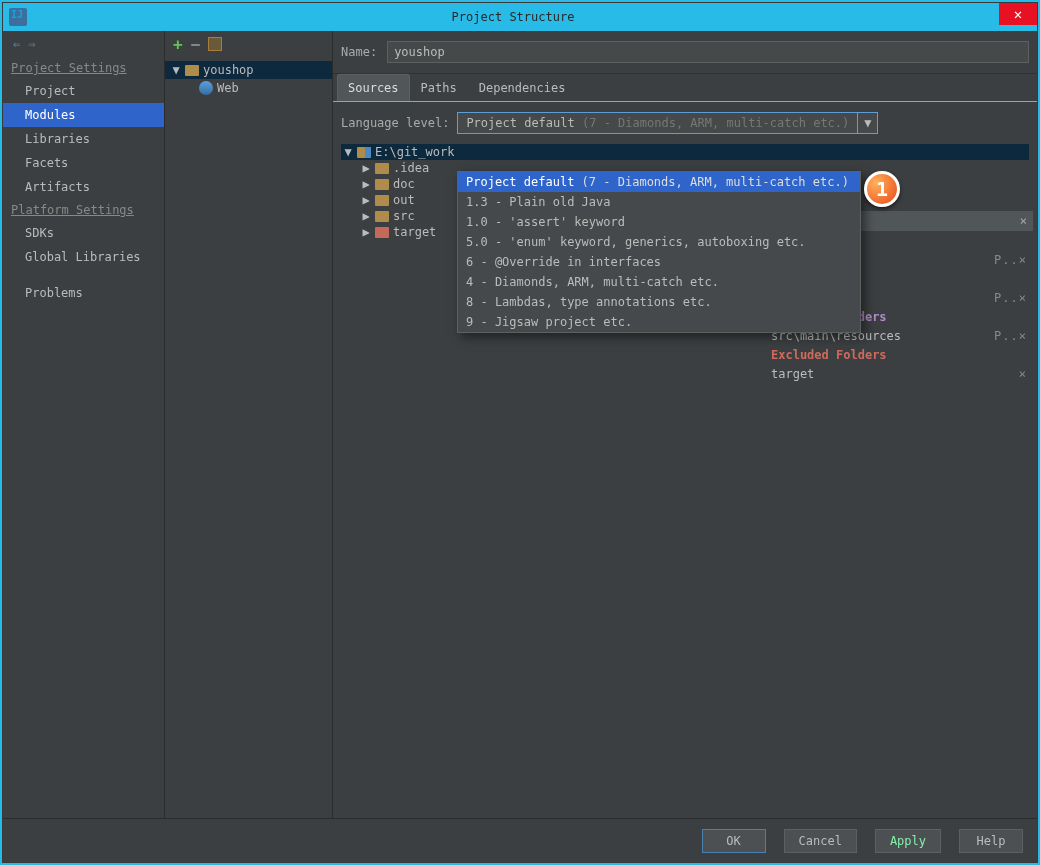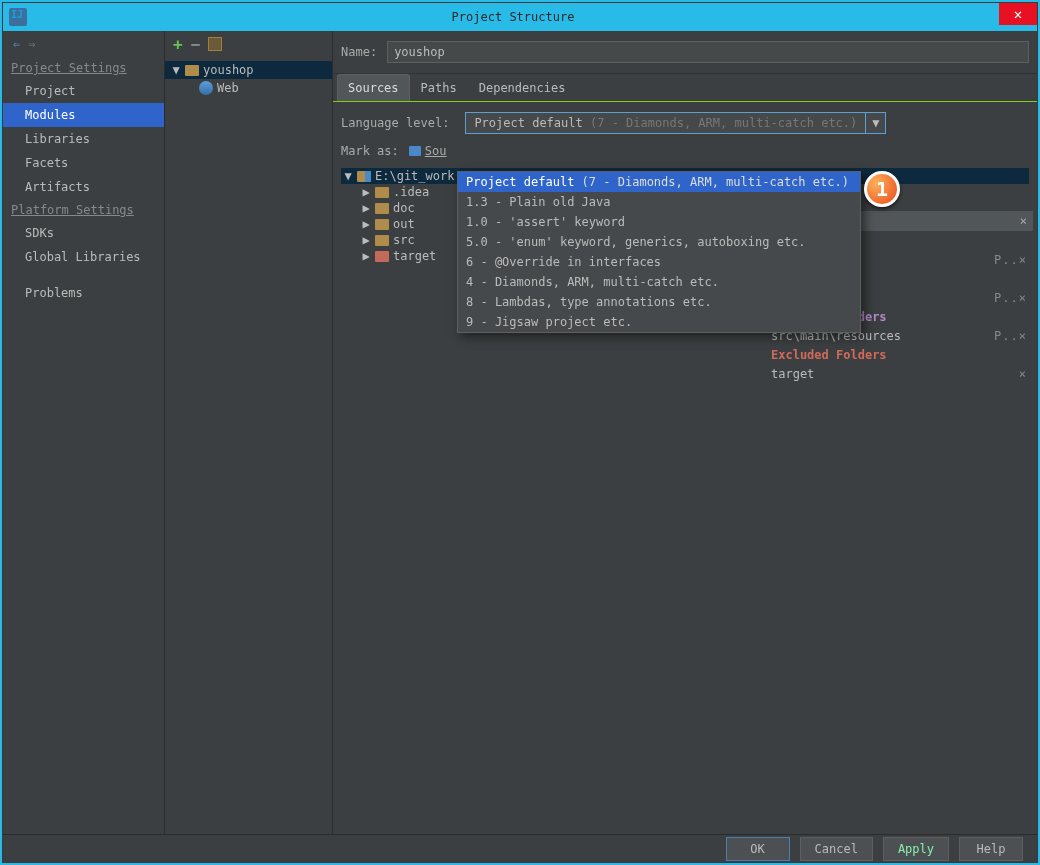--- a/index.html
+++ b/index.html
@@ -32,21 +32,21 @@
   .tree-label { font-family: Consolas, monospace; }
   
   .main { flex:1; display:flex; flex-direction:column; }
   .name-row { display:flex; align-items:center; padding:10px 8px; gap:10px; border-bottom:1px solid #323232; }
   .name-row .lbl { color:#aaa; font-family: Consolas, monospace; }
   .name-input { flex:1; background:#45494a; border:1px solid #5e6060; color:#bbb; padding:3px 6px; font-family: Consolas, monospace; }
   .tabs { display:flex; border-bottom:1px solid #84cc16; background:#3c3f41; padding-left:4px; }
   .tab { padding:6px 10px; color:#bbb; border:1px solid transparent; border-bottom:none; cursor:pointer; }
   .tab.active { background:#515658; border-color:#5e6060; border-radius:3px 3px 0 0; color:#ddd; }
   .pane { padding:10px 8px; display:flex; flex-direction:column; gap:10px; position:relative; }
-  .lang-row { display:flex; align-items:center; gap:16px; }
+  .lang-row { display:flex; align-items:center; gap:8px; }
   .lang-row .lbl { color:#aaa; font-family: Consolas, monospace; }
   .combo { display:flex; align-items:center; border:1px solid #5e9ed6; background:#45494a; height:22px; }
   .combo .val { padding:0 8px; color:#bbb; font-family: Consolas, monospace; white-space:nowrap; }
   .combo .val .dim { color:#777; }
   .combo .btn { width:20px; display:flex; align-items:center; justify-content:center; border-left:1px solid #5e9ed6; color:#bbb; height:100%; }
   .mark-row { display:flex; align-items:center; gap:10px; color:#aaa; font-family: Consolas, monospace; }
   .mark-row .mk { display:flex; align-items:center; gap:4px; text-decoration: underline; }
   .file-tree { background:#3c3f41; }
   .file-tree .row { display:flex; align-items:center; gap:4px; padding:1px 0 1px 2px; color:#bbb; font-family: Consolas, monospace; }
   .file-tree .row.sel { background:#0d293e; }
@@ -68,21 +68,21 @@
   .right-info .section { padding:3px 6px; }
   .right-info .sec-src { color:#6a9fd1; font-weight:bold; }
   .right-info .sec-test { color:#6fb36f; font-weight:bold; }
   .right-info .sec-res { color:#b48ac9; font-weight:bold; }
   .right-info .sec-excl { color:#d16a5a; font-weight:bold; }
   .right-info .line { display:flex; align-items:center; padding:2px 6px; }
   .right-info .line .px { margin-left:auto; color:#888; letter-spacing:1px; }
   
   .badge { position:absolute; left:861px; top:140px; width:36px; height:36px; border-radius:50%; background: radial-gradient(circle at 30% 30%, #ffb05a, #e84a1a); border:3px solid #fff; color:#fff; font-weight:bold; font-size:20px; display:flex; align-items:center; justify-content:center; z-index:20; box-shadow:0 2px 4px rgba(0,0,0,0.6); }
   
-  .footer { height:28px; border-top:1px solid #2b2b2b; display:flex; align-items:center; justify-content:flex-end; gap:10px; padding:0 14px; }
+  .footer { height:44px; border-top:1px solid #2b2b2b; display:flex; align-items:center; justify-content:flex-end; gap:18px; padding:0 14px; }
   .btn2 { min-width:64px; padding:4px 14px; background:#4c5052; border:1px solid #5e6060; color:#bbb; cursor:pointer; }
   .btn2.primary { border-color:#4a7fb2; }
   .btn2.disabled { color:#86efac; }
 </style>
 </head>
 <body>
 
 <div class="window">
   <div class="titlebar">
     <div class="app-icon"></div>
@@ -139,27 +139,20 @@
         <div class="tab">Dependencies</div>
       </div>
       <div class="pane">
         <div class="lang-row">
           <span class="lbl">Language level:</span>
           <div class="combo">
             <span class="val"><span>Project default</span> <span class="dim">(7 - Diamonds, ARM, multi-catch etc.)</span></span>
             <span class="btn">▼</span>
           </div>
         </div>
-        <div class="mark-row">
-          <span>Mark as:</span>
-          <span class="mk">
-              <span class="ffolder" style="background:#4a89c7;width:12px;height:10px;"></span>
-              <span>Sou</span>
-            </span>
-        </div>
         <div class="file-tree">
           <div class="row sel">
             <span class="ftri">▼</span>
             <span class="ffolder blue"></span>
             <span>E:\git_work</span>
           </div>
           <div class="row indent1">
               <span class="ftri">▶</span>
               <span class="ffolder"></span>
               <span>.idea</span>

